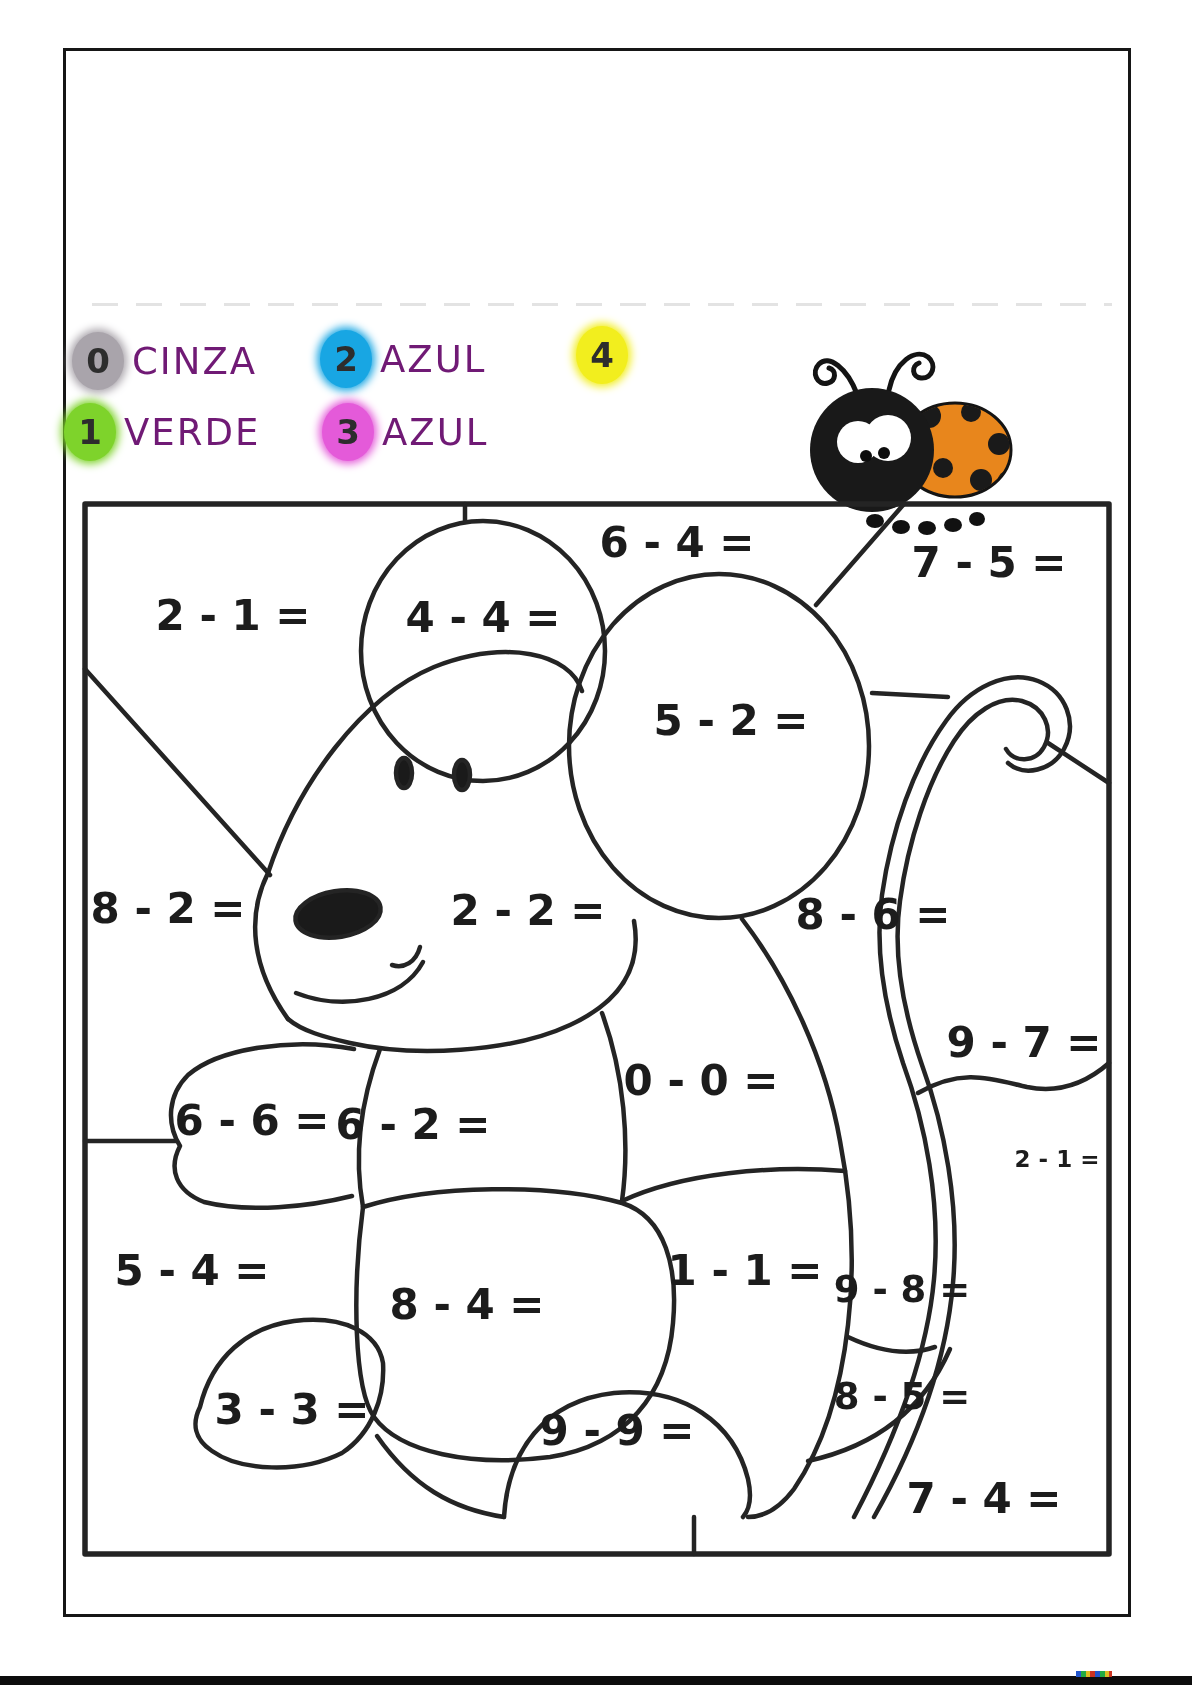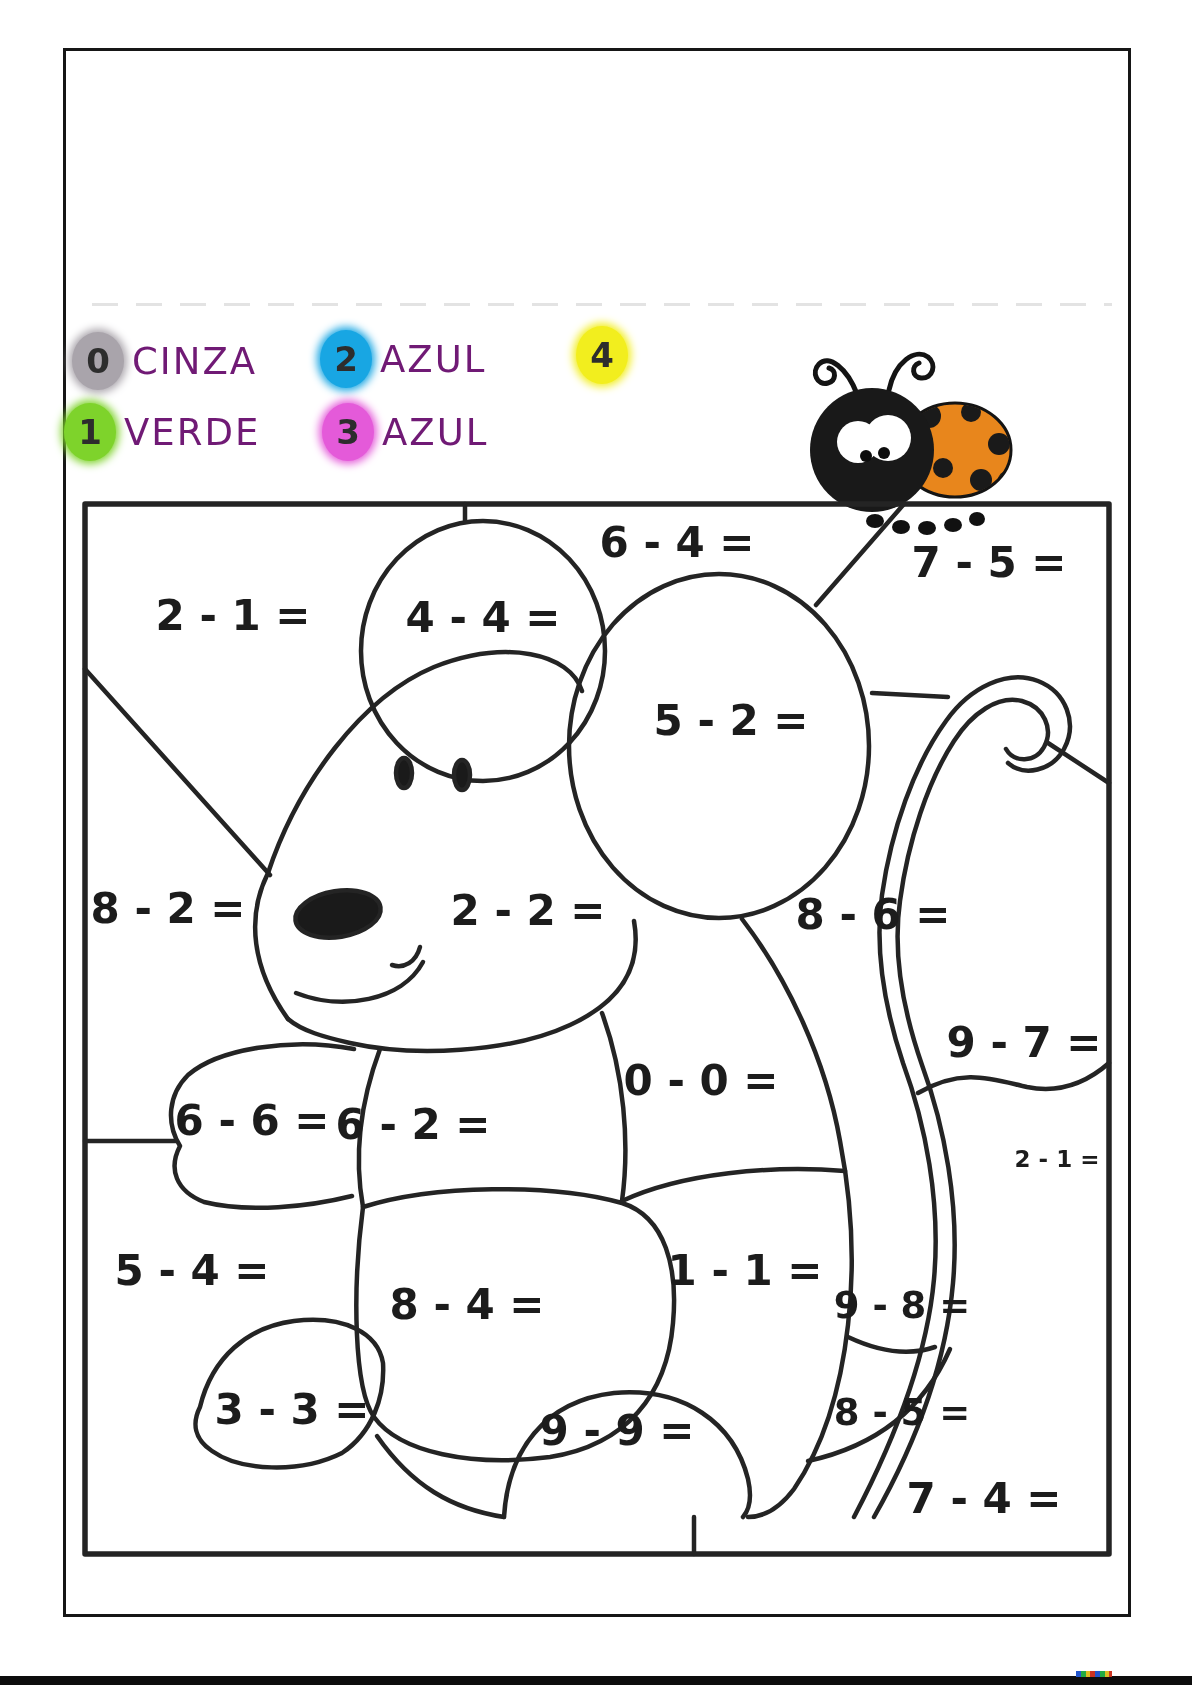--- a/index.html
+++ b/index.html
@@ -39,21 +39,21 @@
   
   .draw-box{
     position:absolute;left:82px;top:501px;width:1030px;height:1360px;
   }
   .draw-box svg{position:absolute;left:0;top:0;}
   .prob{
     position:absolute;transform:translate(-50%,-50%);
     font-size:42px;font-weight:bold;color:#1c1c1c;
     white-space:nowrap;letter-spacing:0px;line-height:1;
   }
-  .prob.md{font-size:37px;margin-top:16px;}
+  .prob.md{font-size:37px;}
   .prob.sm{font-size:23px;}
   
   .ladybug{position:absolute;left:795px;top:330px;width:222px;height:206px;}
   
   .bottom-bar{
     position:absolute;left:0;top:1676px;width:1192px;height:9px;background:#0d0d0d;
   }
   .bottom-color-strip{
     position:absolute;left:1076px;top:1671px;width:36px;height:6px;
     background:repeating-linear-gradient(90deg,#2255cc 0 5px,#22aa44 5px 10px,#ddbb22 10px 14px,#cc3322 14px 19px);

